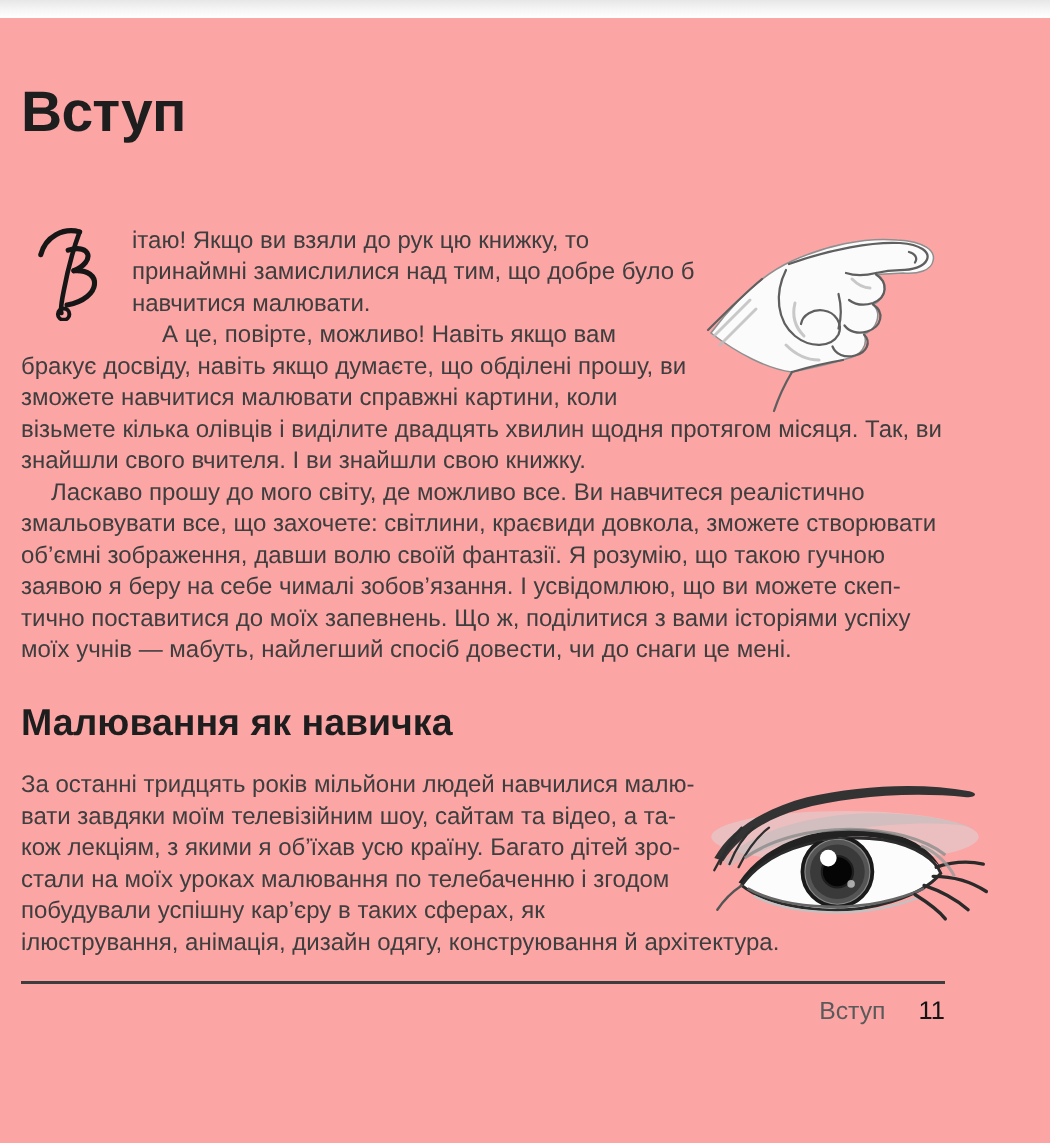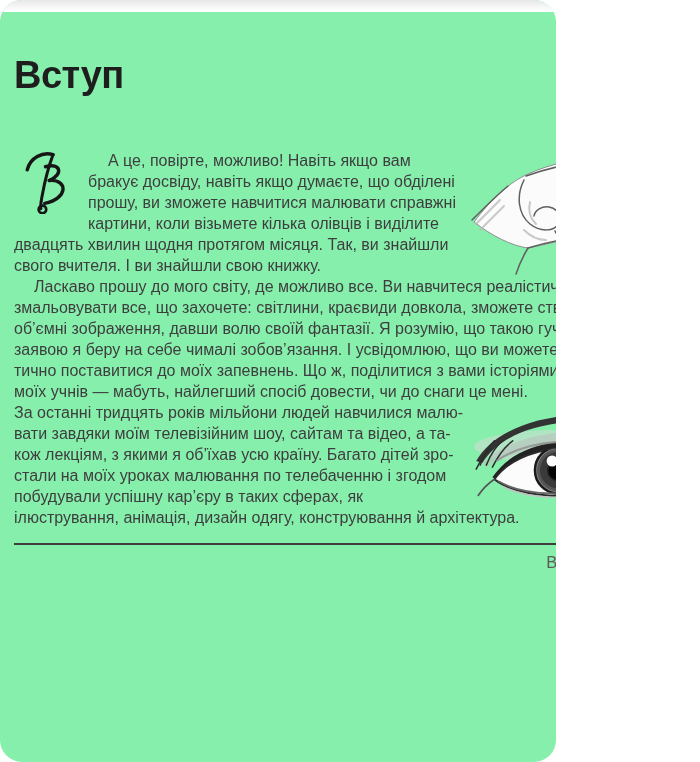--- a/index.html
+++ b/index.html
@@ -1,22 +1,21 @@
 <!DOCTYPE html>
 <html lang="uk"><head>
 <meta charset="utf-8">
 <style>
   html,body{margin:0;padding:0;background:#ffffff;}
   .page{
     position:relative;
-    width:556px;height:762px;
-    background:#86efac;
+    width:700px;height:762px;
+    background:#fca5a5;
     overflow:hidden;
     font-family:"Liberation Sans","DejaVu Sans",sans-serif;
-    border-radius:22px;
   }
   .top-shade{
     position:absolute;top:0;left:0;width:700px;height:12px;
     background:linear-gradient(180deg,#e7e7e7 0%,#f6f6f6 55%,#ffffff 100%);
   }
   .content{
     position:relative;
     padding:54px 0 0 14px;
     width:620px;
   }
@@ -100,24 +99,26 @@
           <g fill="none" stroke="#161616" stroke-linecap="round">
             <path d="M4,26 C8,10 24,2 38,6" stroke-width="4.5"></path>
             <path d="M38,6 C32,22 27,42 24,58 C22,68 21,74 22,77" stroke-width="4"></path>
             <circle cx="24" cy="78" r="5" stroke-width="3.5"></circle>
             <path d="M28,22 C48,16 52,32 33,40" stroke-width="4.5"></path>
             <path d="M33,40 C58,38 58,64 27,70" stroke-width="4.5"></path>
           </g>
         </svg>
       </div>
 
+      <p>ітаю! Якщо ви взяли до рук цю книжку, то принайм­ні замислилися над тим, що добре було б навчитися малювати.</p>
       <p class="indent">А це, повірте, можливо! Навіть якщо вам бракує досвіду, навіть якщо думаєте, що обділені прошу, ви зможете на­вчитися малювати справжні картини, коли візьмете кілька олівців і виділите двадцять хвилин щодня протягом місяця. Так, ви знайшли свого вчителя. І ви знайшли свою книжку.</p>
       <p class="indent">Ласкаво прошу до мого світу, де можливо все. Ви навчитеся реалістично змальовувати все, що захочете: світлини, краєвиди довкола, зможете створюва­ти об’ємні зображення, давши волю своїй фантазії. Я розумію, що такою гучною заявою я беру на себе чималі зобов’язання. І усвідомлюю, що ви можете скеп­тично поставитися до моїх запевнень. Що ж, поділитися з вами історіями успіху моїх учнів — мабуть, найлегший спосіб довести, чи до снаги це мені.</p>
     </div>
 
+    <h2 class="section-heading">Малювання як навичка</h2>
 
     <div class="bodytext skill">
 
       <div class="eye-float">
 
         <svg width="228" height="112" viewBox="0 0 225 110" role="img" aria-label="pencil drawing of a realistic human eye with eyebrow">
           <defs>
             <clipPath id="eyeclip">
               <path d="M32,76 C52,48 95,42 125,46 C148,50 160,60 163,68 C150,84 115,94 85,92 C60,90 42,84 32,76 Z"></path>
             </clipPath>

